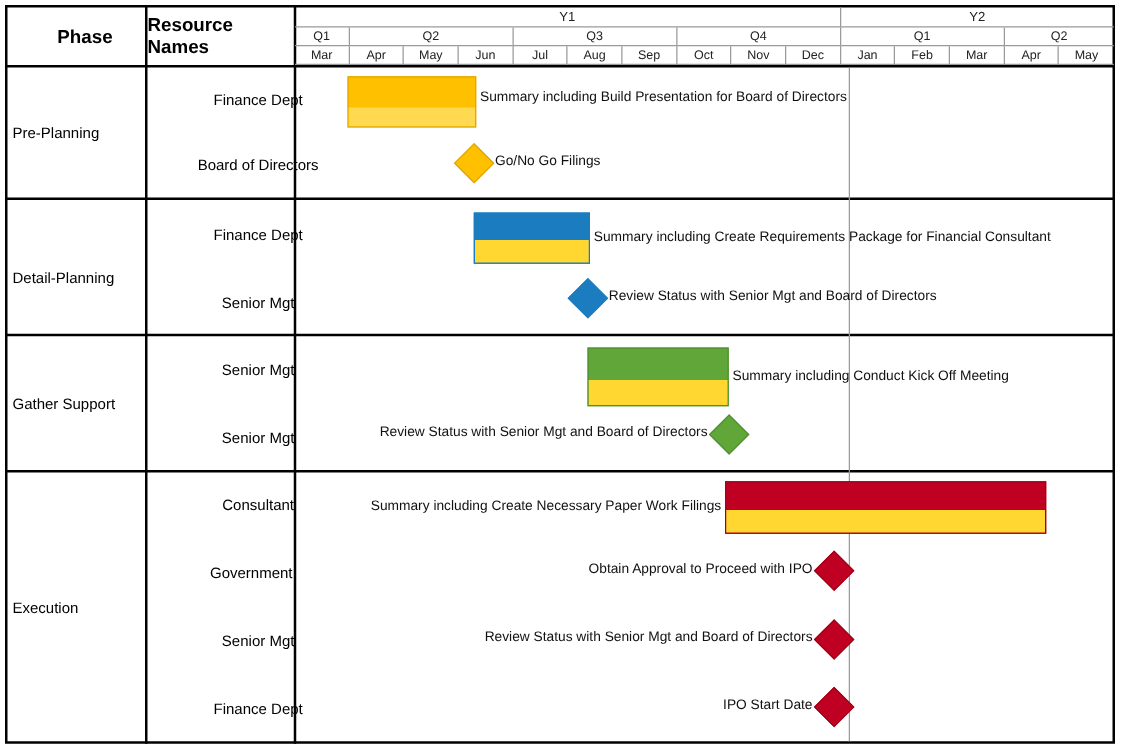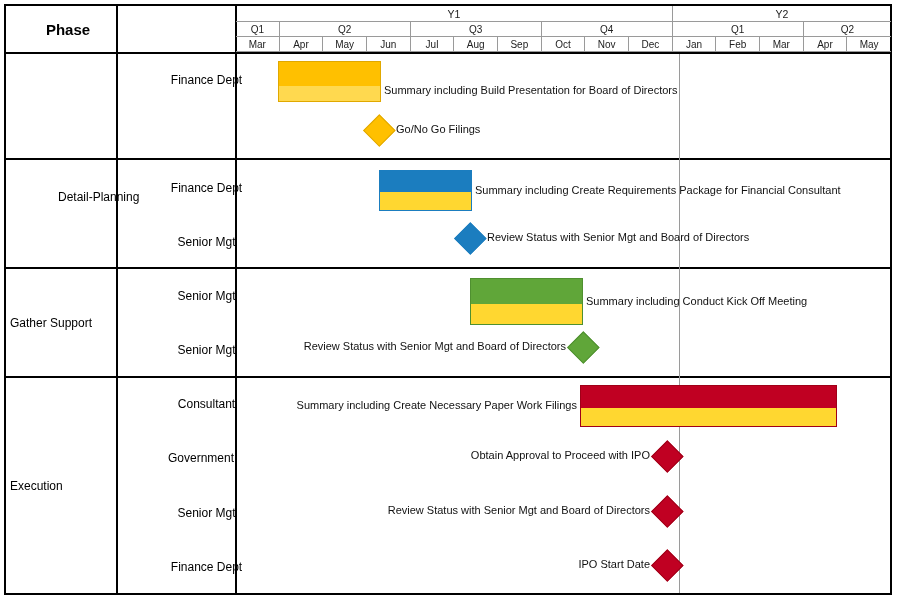--- a/index.html
+++ b/index.html
@@ -132,20 +132,21 @@
 <body>
 
 <div id="gantt-root">
 
   <div class="frame"></div>
 
   <div class="colsep" style="left:116px;"></div>
   <div class="colsep" style="left:235px;"></div>
 
   <div class="hdr-title" style="left:6px; top:6px; width:124px; height:46px;">Phase</div>
+  <div class="hdr-title" style="left:118px; top:6px; width:117px; height:46px;">Resource Names</div>
 
   <div id="timeline-header">
       <div class="hdr-cell hdr-year" style="left: 236px; top: 6px; width: 436.667px; height: 16px;">Y1</div>
       <div class="hdr-cell hdr-year noright" style="left: 672.667px; top: 6px; width: 218.333px; height: 16px;">Y2</div>
       <div class="hdr-cell" style="left: 236px; top: 22px; width: 43.6667px; height: 15px;">Q1</div>
       <div class="hdr-cell" style="left: 279.667px; top: 22px; width: 131px; height: 15px;">Q2</div>
       <div class="hdr-cell" style="left: 410.667px; top: 22px; width: 131px; height: 15px;">Q3</div>
       <div class="hdr-cell" style="left: 541.667px; top: 22px; width: 131px; height: 15px;">Q4</div>
       <div class="hdr-cell" style="left: 672.667px; top: 22px; width: 131px; height: 15px;">Q1</div>
       <div class="hdr-cell noright" style="left: 803.667px; top: 22px; width: 87.3333px; height: 15px;">Q2</div>
@@ -167,42 +168,44 @@
     </div>
 
   <div class="phasesep" style="top:52px;"></div>
 
   <div class="phasesep" style="top:158px;"></div>
   <div class="phasesep" style="top:267px;"></div>
   <div class="phasesep" style="top:376px;"></div>
 
   <div class="year-gridline" style="left:679px; top:54px; height:539px;"></div>
 
-  <div class="phase-label" style="left:6px; top:143px; width:110px; height:107px;margin-left:48px;">Detail-Planning</div>
+  <div class="phase-label" style="left:6px; top:54px; width:110px; height:104px;">Pre-Planning</div>
+  <div class="phase-label" style="left:6px; top:168px; width:110px; height:107px;">Detail-Planning</div>
   <div class="phase-label" style="left:6px; top:378px; width:110px; height:215px;">Execution</div>
   <div class="phase-label" style="left:6px; top:269px; width:110px; height:107px;">Gather Support</div>
 
   <div class="res-label" style="left:118px; top:60px; width:117px; height:40px;">Finance Dept</div>
+  <div class="res-label" style="left:118px; top:112px; width:117px; height:40px;">Board of Directors</div>
 
   <div class="res-label" style="left:118px; top:168px; width:117px; height:40px;">Finance Dept</div>
   <div class="res-label" style="left:118px; top:222px; width:117px; height:40px;">Senior Mgt</div>
 
   <div class="res-label" style="left:118px; top:276px; width:117px; height:40px;">Senior Mgt</div>
   <div class="res-label" style="left:118px; top:330px; width:117px; height:40px;">Senior Mgt</div>
 
   <div class="res-label" style="left:118px; top:385px; width:117px; height:38px;">Consultant</div>
   <div class="res-label" style="left:118px; top:439px; width:106px; height:38px;">Government</div>
   <div class="res-label" style="left:118px; top:494px; width:117px; height:38px;">Senior Mgt</div>
   <div class="res-label" style="left:118px; top:548px; width:117px; height:38px;">Finance Dept</div>
 
   <div id="plot-area">
       <div class="bar" style="left: 278px; top: 61px; width: 103px; height: 41px; border: 1.5px solid rgb(224, 168, 0); background: rgb(255, 192, 0);">
         <div class="bar-bottom" style="height: 15px; background: rgb(255, 217, 79);"></div>
       </div>
-      <div class="tasklabel" style="left: 384px; top: 85px;">Summary including Build Presentation for Board of Directors</div>
+      <div class="tasklabel" style="left: 384px; top: 73px;">Summary including Build Presentation for Board of Directors</div>
       <div class="diamond" style="left: 367.686px; top: 118.686px; width: 22.6274px; height: 22.6274px; background: rgb(255, 192, 0); border: 1.5px solid rgb(224, 168, 0);"></div>
       <div class="tasklabel" style="left: 396px; top: 124px;">Go/No Go Filings</div>
       <div class="bar" style="left: 379px; top: 170px; width: 93px; height: 41px; border: 1.5px solid rgb(27, 125, 191); background: rgb(27, 125, 191);">
         <div class="bar-bottom" style="height: 18px; background: rgb(255, 215, 48);"></div>
       </div>
       <div class="tasklabel" style="left: 475px; top: 184.5px;">Summary including Create Requirements Package for Financial Consultant</div>
       <div class="diamond" style="left: 458.686px; top: 226.686px; width: 22.6274px; height: 22.6274px; background: rgb(27, 125, 191); border: 1.5px solid rgb(27, 125, 191);"></div>
       <div class="tasklabel" style="left: 487px; top: 232px;">Review Status with Senior Mgt and Board of Directors</div>
       <div class="bar" style="left: 470px; top: 278px; width: 113px; height: 47px; border: 1.5px solid rgb(79, 144, 48); background: rgb(96, 166, 57);">
         <div class="bar-bottom" style="height: 20px; background: rgb(255, 215, 48);"></div>

